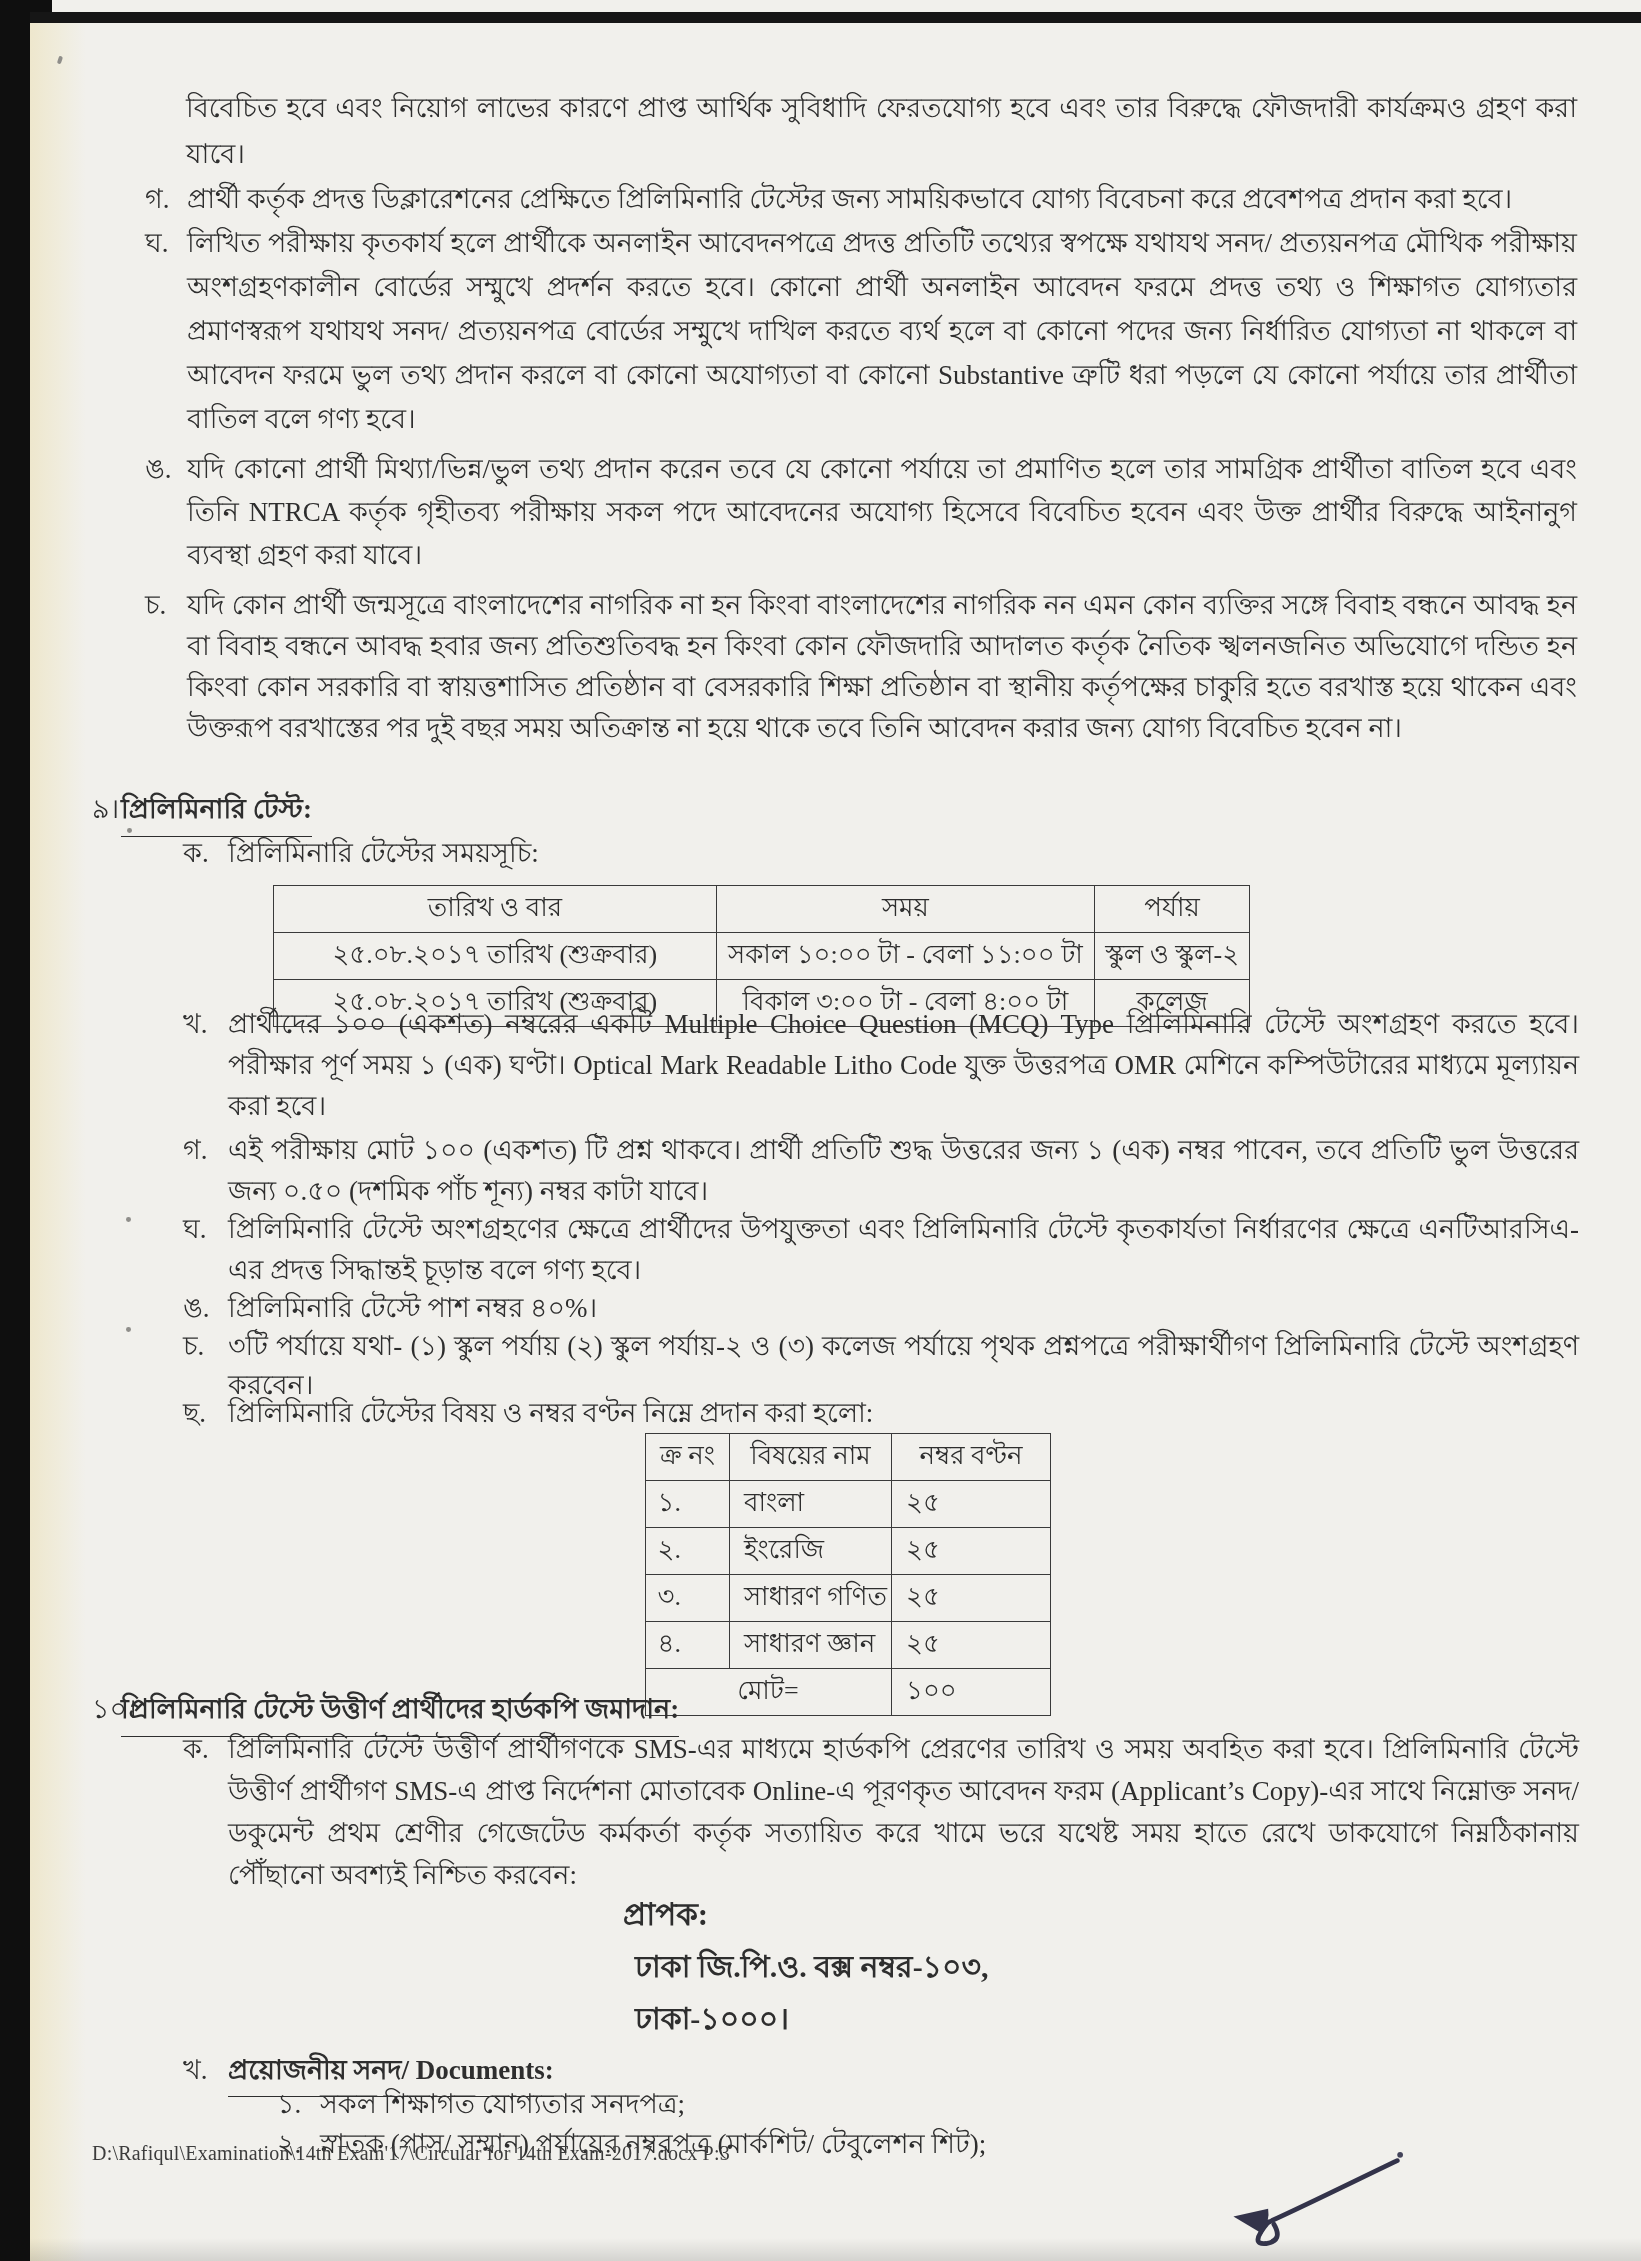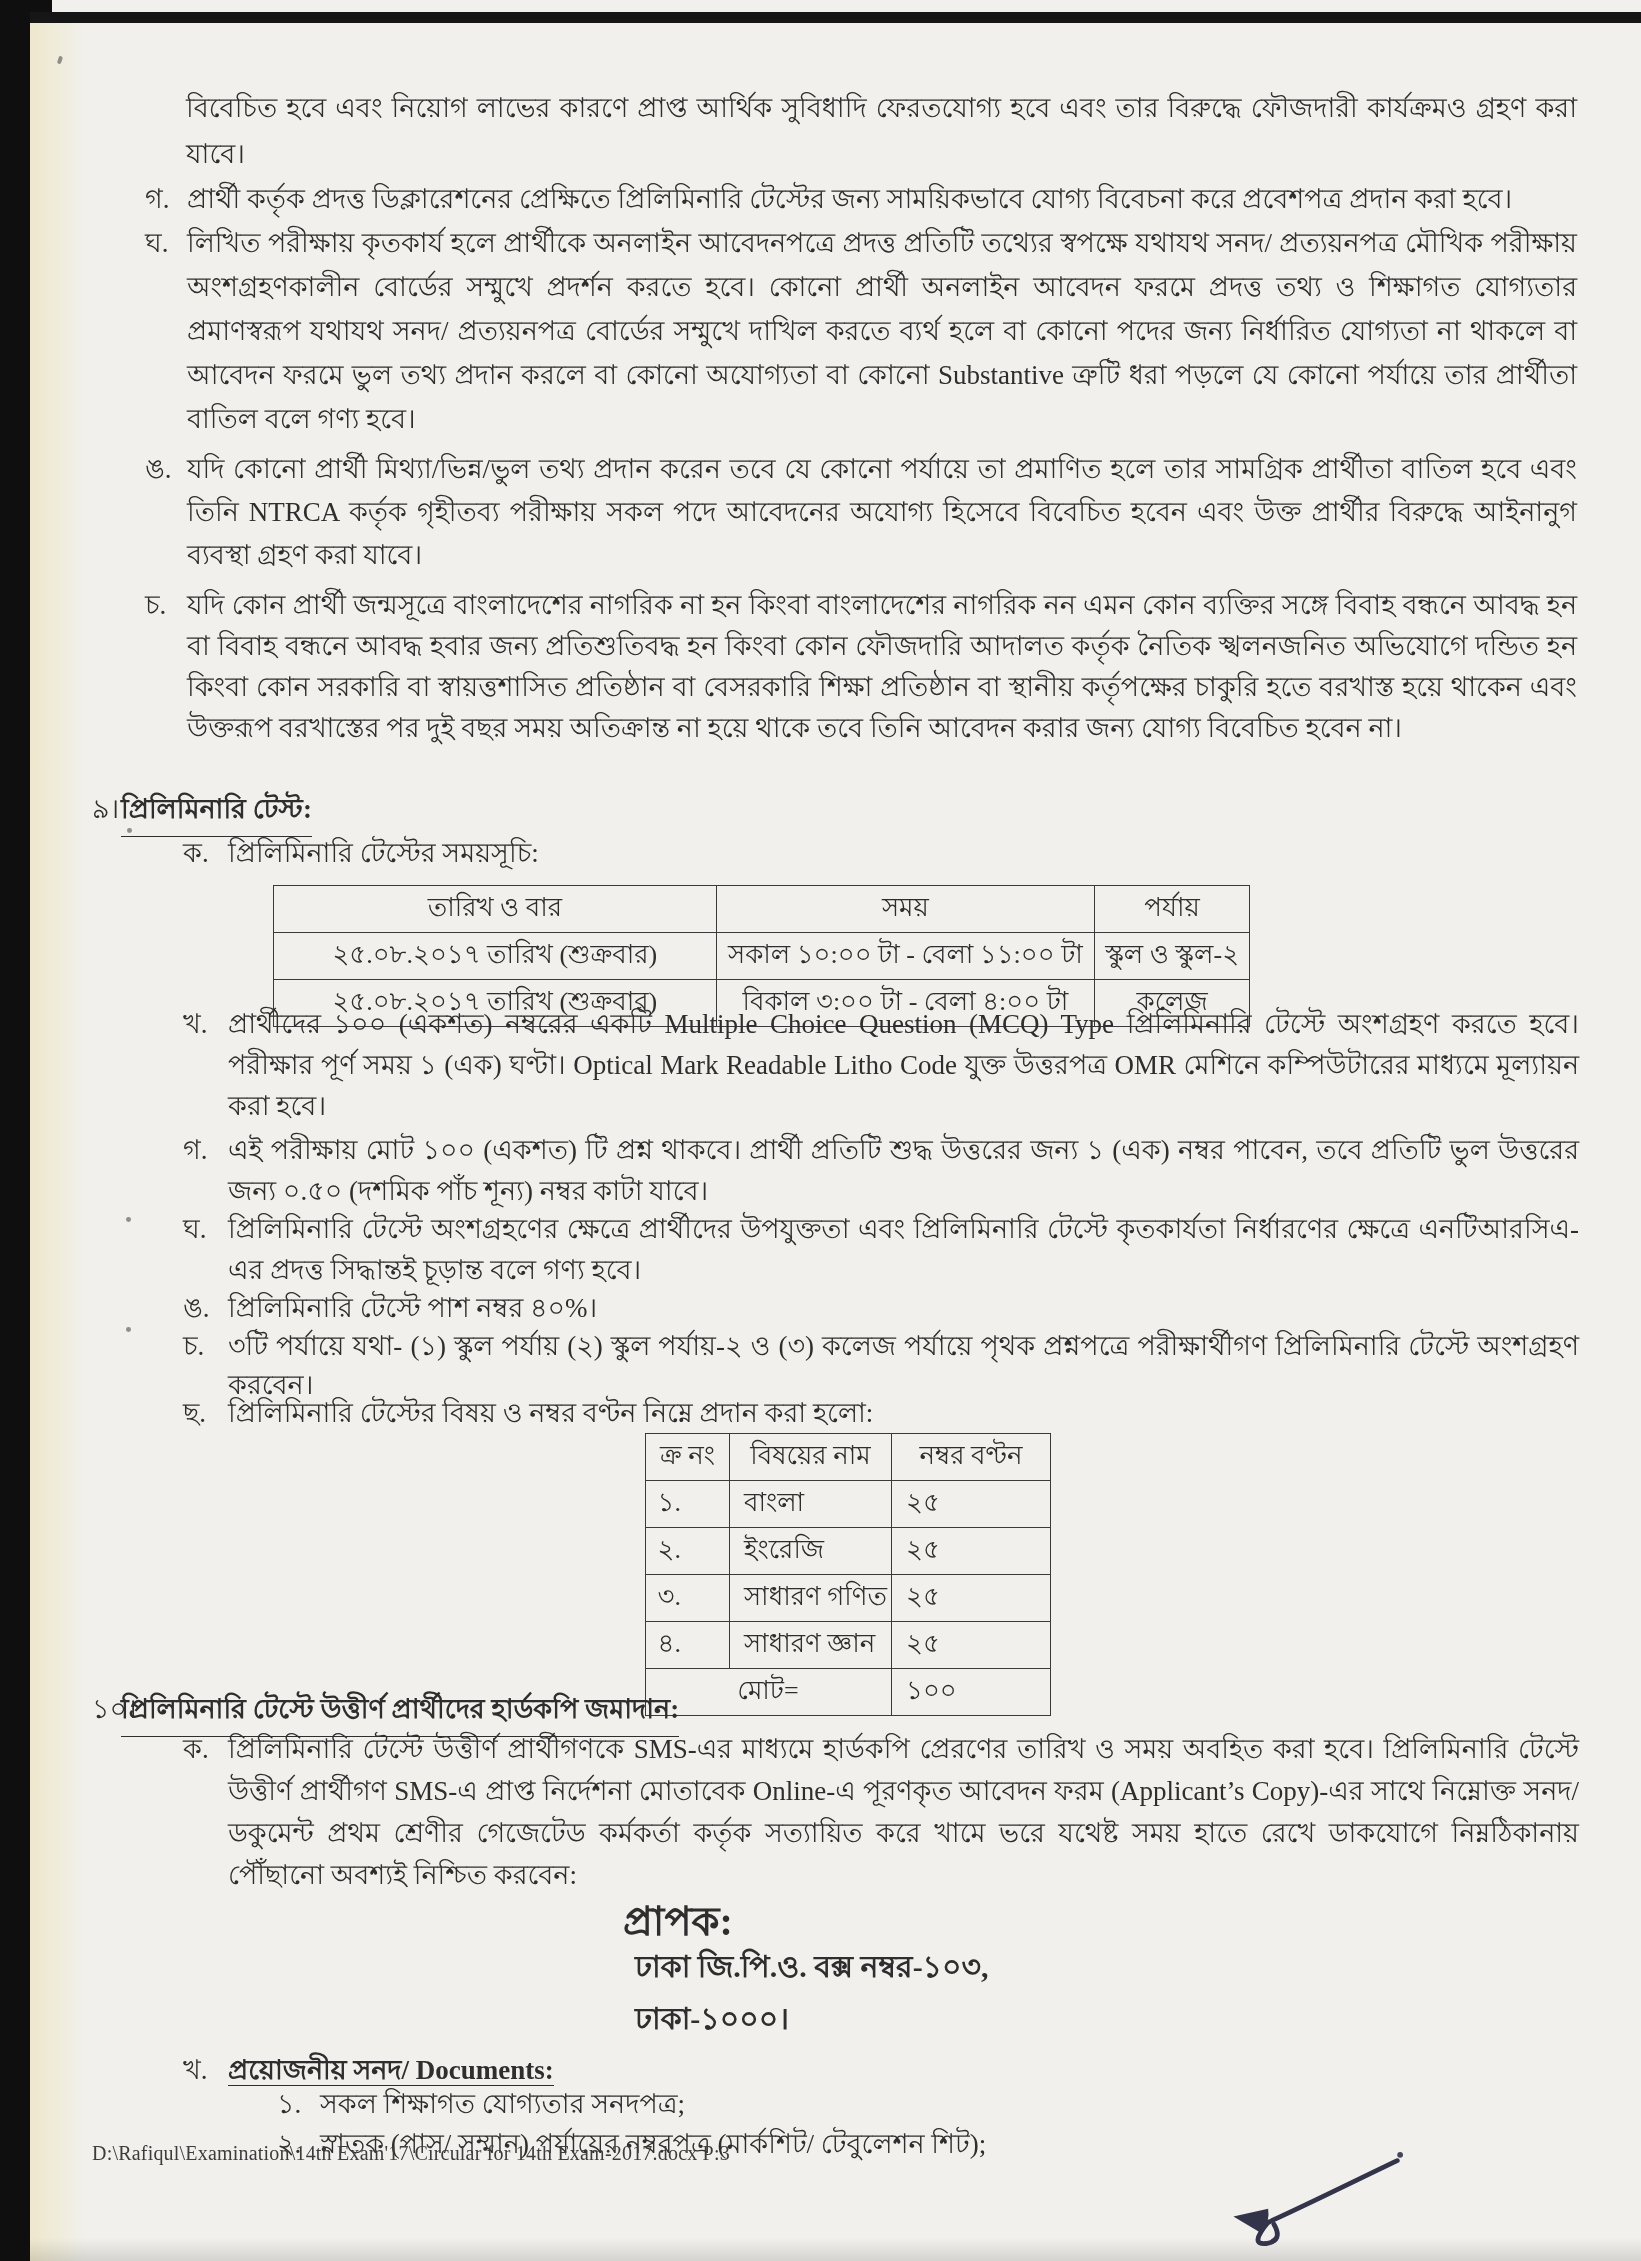--- a/index.html
+++ b/index.html
@@ -27,35 +27,35 @@
   .li1 .txt{display:block;margin-left:42px;}
   .li2{left:183px;right:62px;}
   .li2 .txt{display:block;margin-left:45px;}
   .li3{left:277px;right:62px;}
   .li3 .txt{display:block;margin-left:43px;}
 
   
   .sec{position:absolute;left:92px;right:62px;}
   .sec .num{position:absolute;left:0;top:0;}
   .sec .ttl{display:inline-block;margin-left:29px;font-weight:700;border-bottom:1.9px solid #2e2e2e;padding-bottom:2.9px;}
-  .uhead{font-weight:700;border-bottom:1.9px solid #2e2e2e;padding-bottom:0;text-align:right;}
+  .uhead{font-weight:700;border-bottom:1.9px solid #2e2e2e;padding-bottom:11px;text-align:right;}
 
   table{border-collapse:collapse;font-size:26px;color:#2e2e2e;}
   td,th{border:1.9px solid #3a3a3a;font-weight:normal;}
   .t1{position:absolute;left:273px;top:857px;width:977px;margin-top:28px;}
   .t1 th{height:41px;text-align:center;}
   .t1 td{height:42px;text-align:center;}
   .t1 .c1{width:444px}.t1 .c2{width:380px}.t1 .c3{width:153px}
   .t2{position:absolute;left:645px;top:1433px;width:406px;}
   .t2 th{height:41px;text-align:center;}
   .t2 td{height:37px;text-align:left;padding-left:14px;}
   .t2 .c1{width:83px}.t2 .c2{width:162px}.t2 .c3{width:160px}
   .t2 .total{text-align:center;padding-left:0;}
 
-  .recipient{position:absolute;left:623px;top:1890px;font-weight:700;font-size:40px;}
+  .recipient{position:absolute;left:623px;top:1890px;font-weight:700;font-size:31px;}
   .addr{position:absolute;left:635px;font-weight:700;font-size:30px;}
   .footer{position:absolute;left:92px;top:2142px;font-size:20px;color:#3c3c3c;letter-spacing:0.2px;}
   .penmark{position:absolute;left:1154px;top:2151px;width:261px;height:106px;}
 </style>
 </head>
 <body>
 
 <div class="page">
 
   <div class="edge-left"></div>

